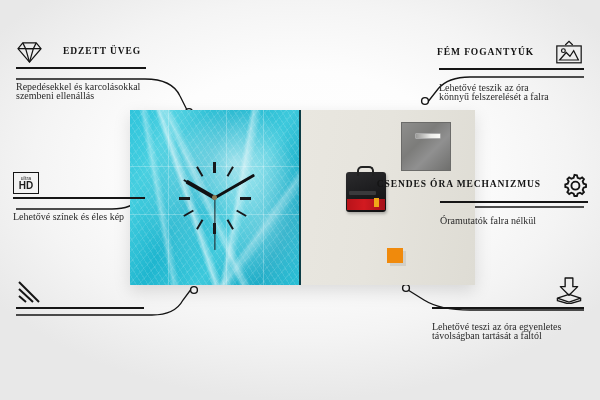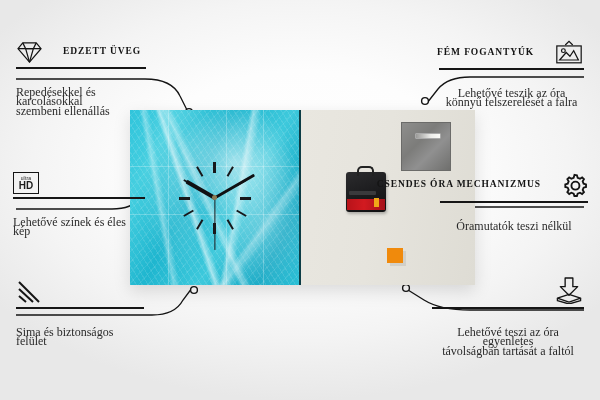--- a/index.html
+++ b/index.html
@@ -152,25 +152,25 @@
     line-height:11.5px;
     text-transform:uppercase;
     color:#141414;
     white-space:nowrap;
   }
   .feature.right .title { text-align:right; }
   .rule {
     height:1.6px; background:#161616; margin-top:3px;
   }
   .desc {
-    font-size:12px; line-height:9.6px;
-    color:#2a2a2a; margin-top:19px;
+    font-size:10px; line-height:9.6px;
+    color:#2a2a2a; margin-top:13px;
     white-space:pre-line;
   }
-  .feature.right .desc { text-align:center; }
+  .feature.right .desc { text-align:left; }
 
   .icon { flex:0 0 auto; display:block; }
 
   
   .connector { position:absolute; left:0; top:0; width:600px; height:400px; pointer-events:none; }
 </style>
 </head>
 <body>
 
 <div id="stage">
@@ -287,21 +287,20 @@
     <div class="head">
       <svg class="icon" width="26" height="24" viewBox="0 0 26 24">
         <g stroke="#141414" stroke-width="2" fill="none">
           <path d="M3,2 L23,22"></path>
             <path d="M3,9 L17,22"></path>
             <path d="M3,16 L10,22"></path>
         </g>
       </svg>
     </div>
     <div class="rule"></div>
-    <div class="desc">Sima és biztonságos felület</div>
   </div>
 
   <div class="feature right" style="right:16px; top:40px; width:145px;">
     <div class="head">
       <div class="title">FÉM
 FOGANTYÚK</div>
       <svg class="icon" width="30" height="25" viewBox="0 0 32 26">
         <g fill="none" stroke="#141414" stroke-width="1.3">
           <path d="M12,5 L16,1 L20,5"></path>
           <rect x="3" y="6" width="26" height="18"></rect>
@@ -320,21 +319,21 @@
       <div class="title">CSENDES ÓRA
 MECHANIZMUS</div>
       <svg class="icon" width="27" height="26" viewBox="0 0 28 28">
         <g fill="none" stroke="#141414" stroke-width="2">
           <path d="M14,3 L16.6,3.6 L17.4,6.2 L19.9,7.2 L22.2,5.8 L24.2,7.8 L22.8,10.1 L23.8,12.6 L26.4,13.4 L26.4,16.1 L23.8,16.9 L22.8,19.4 L24.2,21.7 L22.2,23.7 L19.9,22.3 L17.4,23.3 L16.6,25.9 L13.9,25.9 L13.1,23.3 L10.6,22.3 L8.3,23.7 L6.3,21.7 L7.7,19.4 L6.7,16.9 L4.1,16.1 L4.1,13.4 L6.7,12.6 L7.7,10.1 L6.3,7.8 L8.3,5.8 L10.6,7.2 L13.1,6.2 Z"></path>
           <circle cx="15" cy="14.7" r="4.3"></circle>
         </g>
       </svg>
     </div>
     <div class="rule"></div>
-    <div class="desc">Óramutatók teszi nélkül</div>
+    <div class="desc">Óramutatók falra nélkül</div>
   </div>
 
   <div class="feature right" style="right:16px; top:277px; width:152px;">
     <div class="head">
       <svg class="icon" width="30" height="27" viewBox="0 0 30 28">
         <g fill="none" stroke="#141414" stroke-width="1.4" stroke-linejoin="round">
           <path d="M11,1 L19,1 L19,10 L24,10 L15,19 L6,10 L11,10 Z"></path>
           <path d="M15,18 L27,22 L15,26 L3,22 Z"></path>
           <path d="M3,22 L3,24.5 L15,28 L27,24.5 L27,22"></path>
         </g>

